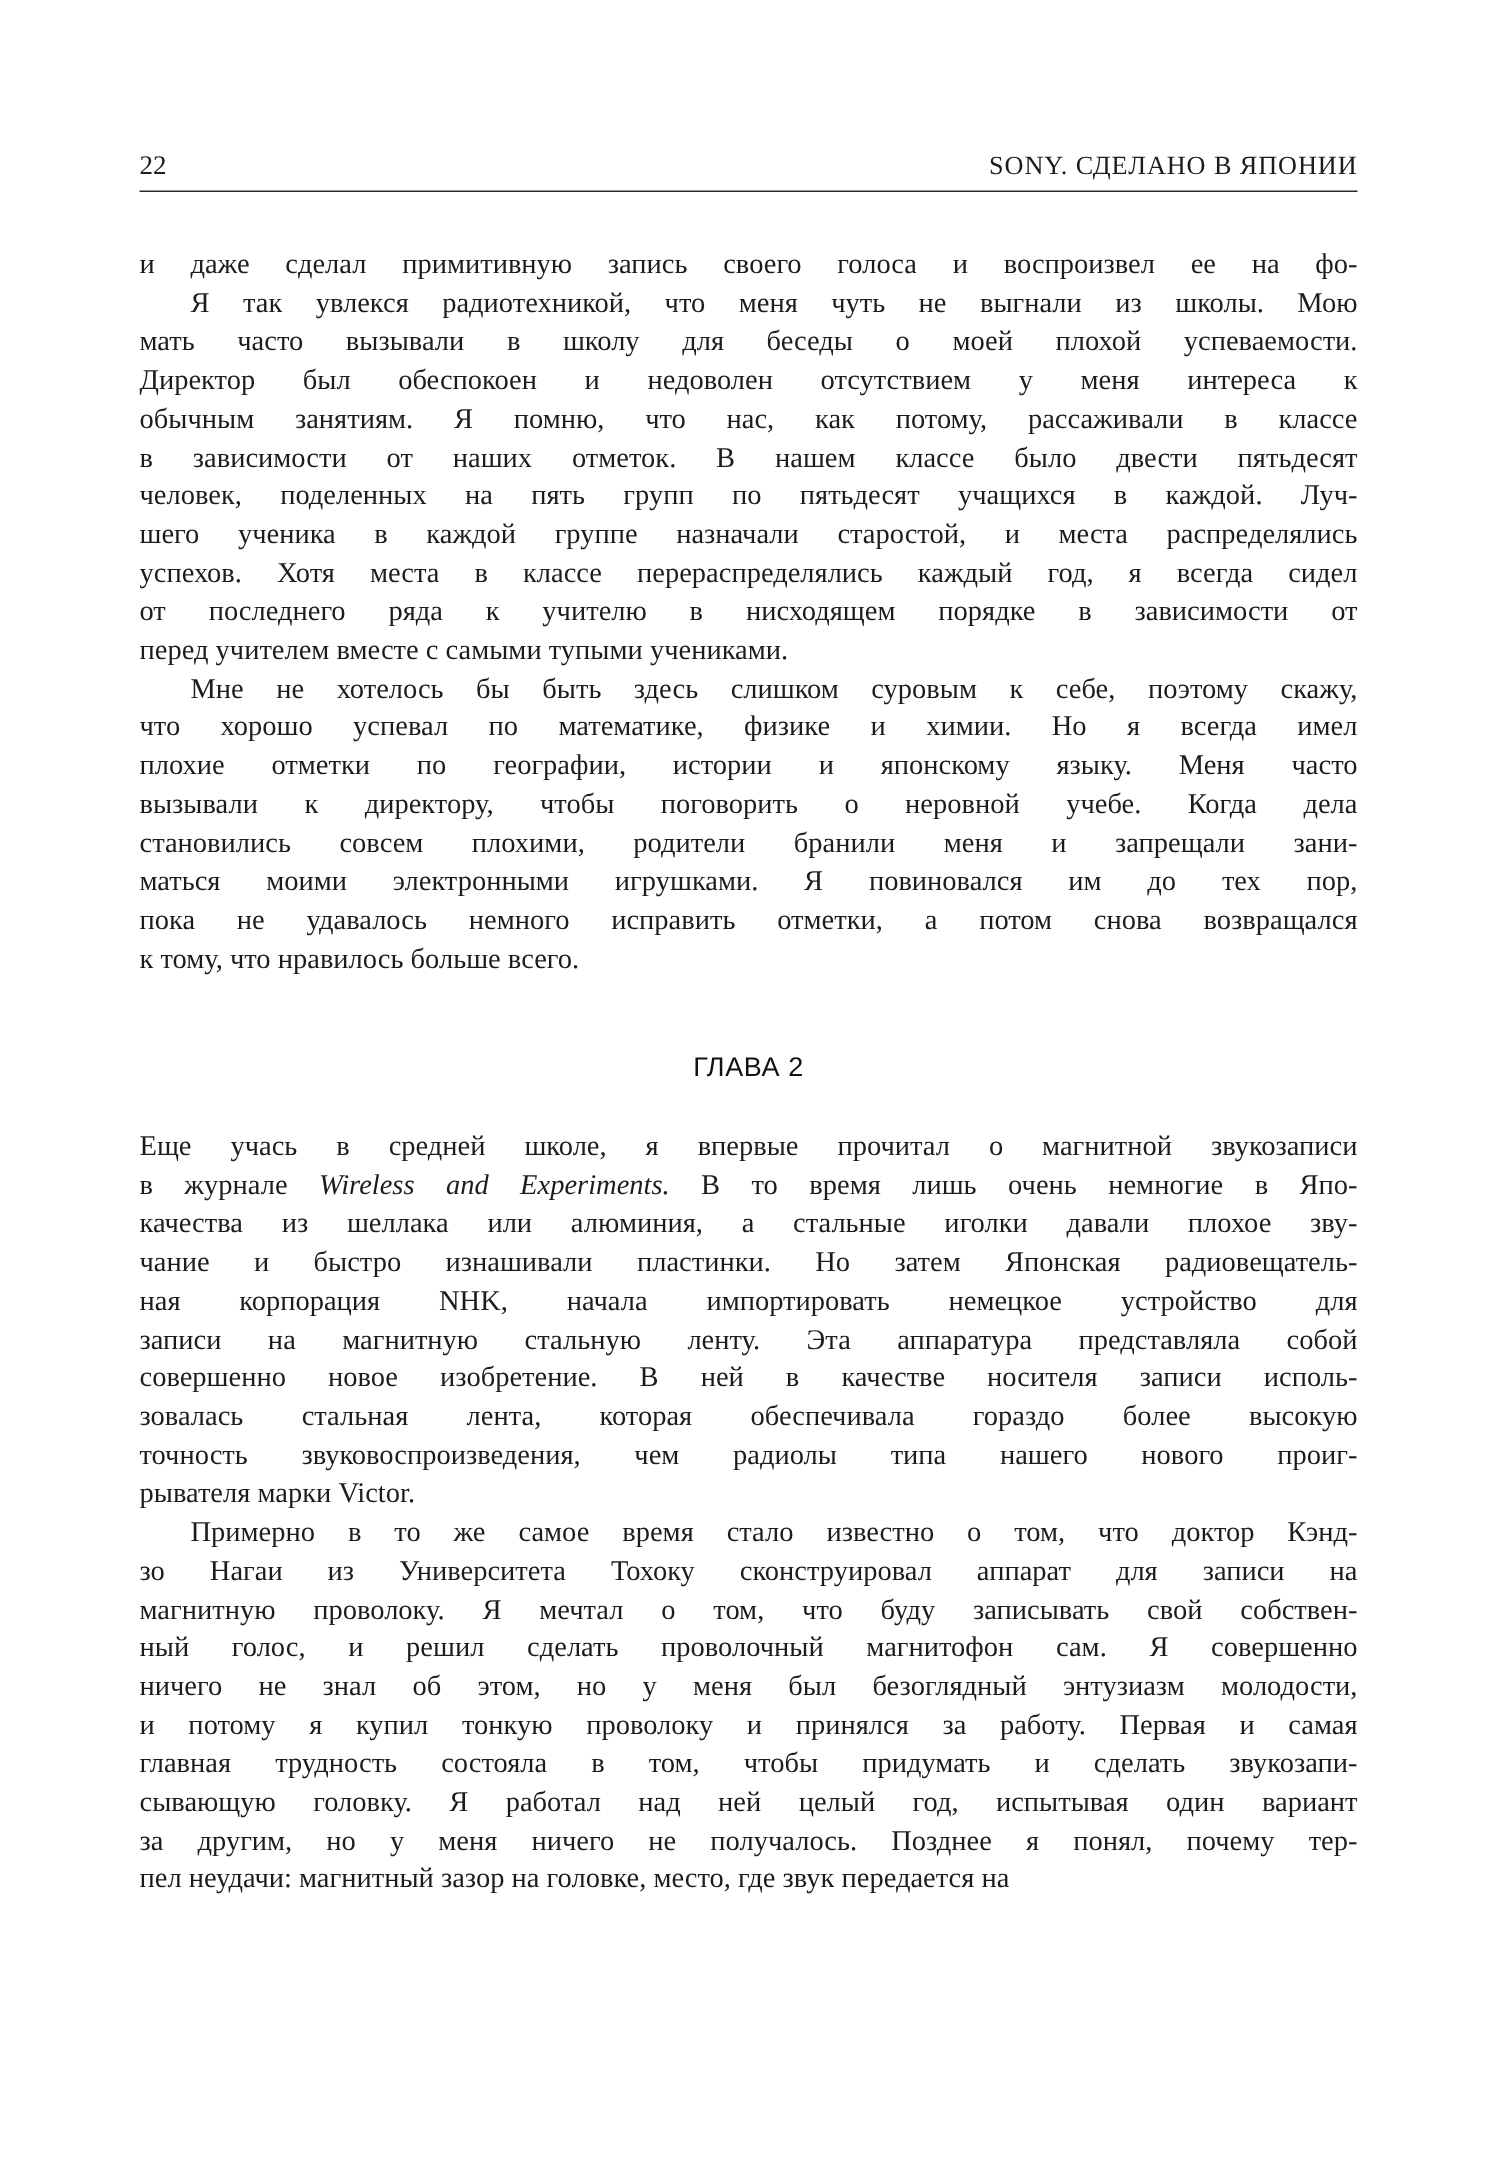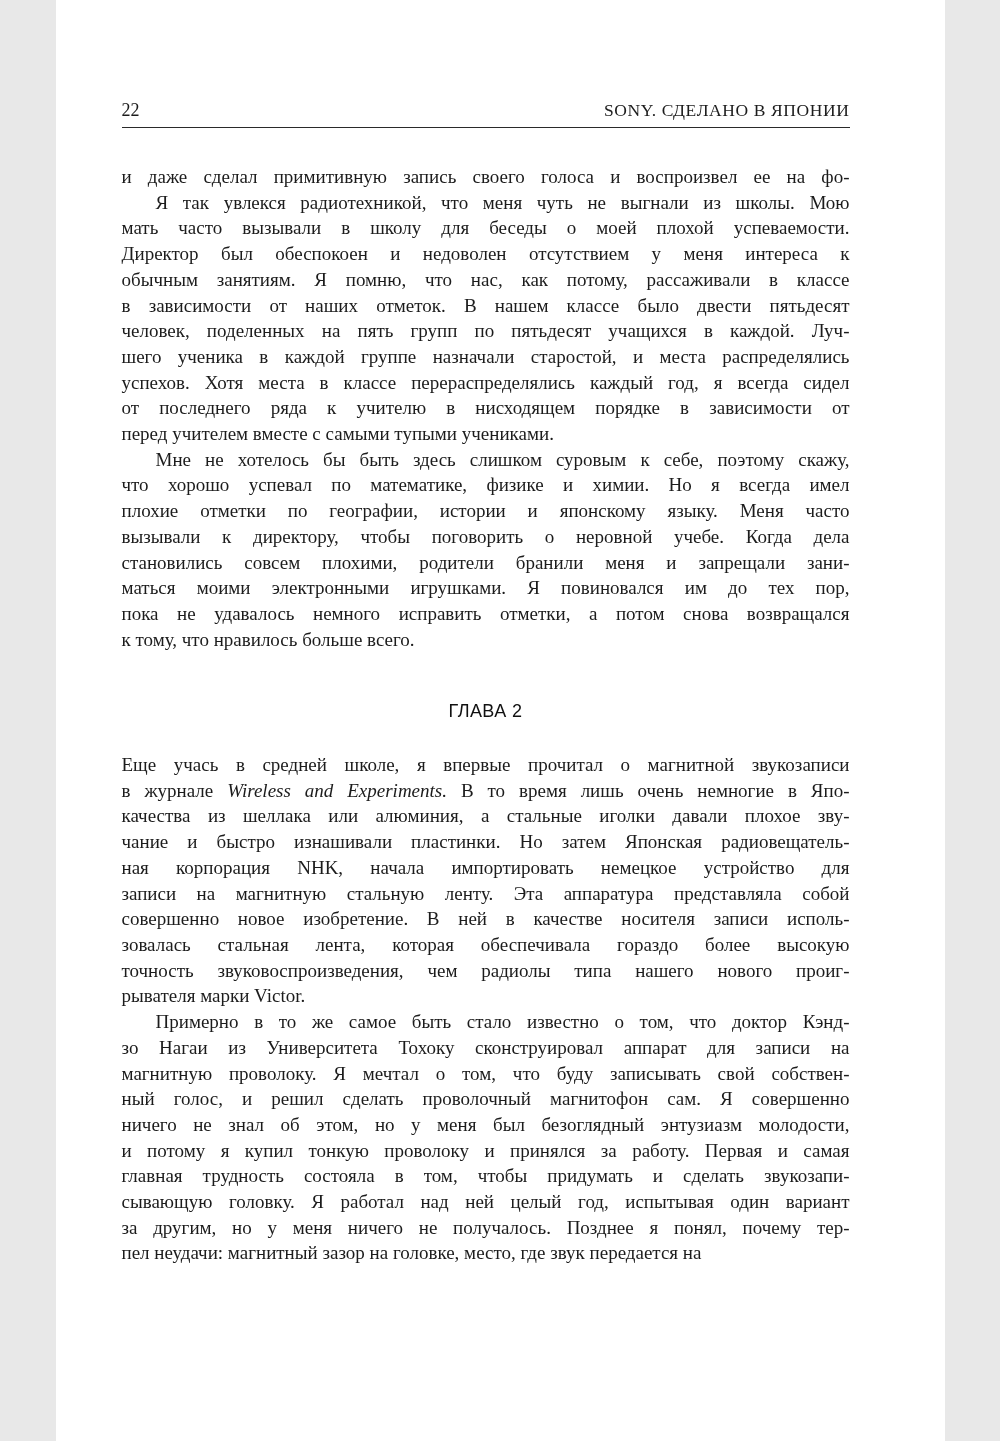--- a/index.html
+++ b/index.html
@@ -3,26 +3,26 @@
 <meta charset="utf-8">
 <style>
   html, body {
     margin: 0;
     padding: 0;
     background: #e8e8e8;
     font-family: "Liberation Serif", serif;
   }
   .page {
     position: relative;
-    width: 889px;
+    width: 1000px;
     height: 1441px;
     margin: 0 auto;
     background: #ffffff;
     box-sizing: border-box;
-    padding: 100px 95px 0 66px;
+    padding: 100px 95px 0 93px;
     color: #1c1c1c;
   }
   .header {
     display: flex;
     justify-content: space-between;
     align-items: baseline;
     font-size: 17.5px;
     line-height: 20px;
     color: #1c1c1c;
   }
@@ -111,21 +111,21 @@
         <div class="line">качества из шеллака или алюминия, а стальные иголки давали плохое зву-</div>
         <div class="line">чание и быстро изнашивали пластинки. Но затем Японская радиовещатель-</div>
         <div class="line">ная корпорация NHK, начала импортировать немецкое устройство для</div>
         <div class="line">записи на магнитную стальную ленту. Эта аппаратура представляла собой</div>
         <div class="line">совершенно новое изобретение. В ней в качестве носителя записи исполь-</div>
         <div class="line">зовалась стальная лента, которая обеспечивала гораздо более высокую</div>
         <div class="line">точность звуковоспроизведения, чем радиолы типа нашего нового проиг-</div>
         <div class="line last">рывателя марки Victor.</div>
       </div>
       <div class="paragraph indent">
-        <div class="line first">Примерно в то же самое быть стало известно о том, что доктор Кэнд-</div>
+        <div class="line first">Примерно в то же самое время стало известно о том, что доктор Кэнд-</div>
         <div class="line">зо Нагаи из Университета Тохоку сконструировал аппарат для записи на</div>
         <div class="line">магнитную проволоку. Я мечтал о том, что буду записывать свой собствен-</div>
         <div class="line">ный голос, и решил сделать проволочный магнитофон сам. Я совершенно</div>
         <div class="line">ничего не знал об этом, но у меня был безоглядный энтузиазм молодости,</div>
         <div class="line">и потому я купил тонкую проволоку и принялся за работу. Первая и самая</div>
         <div class="line">главная трудность состояла в том, чтобы придумать и сделать звукозапи-</div>
         <div class="line">сывающую головку. Я работал над ней целый год, испытывая один вариант</div>
         <div class="line">за другим, но у меня ничего не получалось. Позднее я понял, почему тер-</div>
         <div class="line last">пел неудачи: магнитный зазор на головке, место, где звук передается на</div>
       </div>

